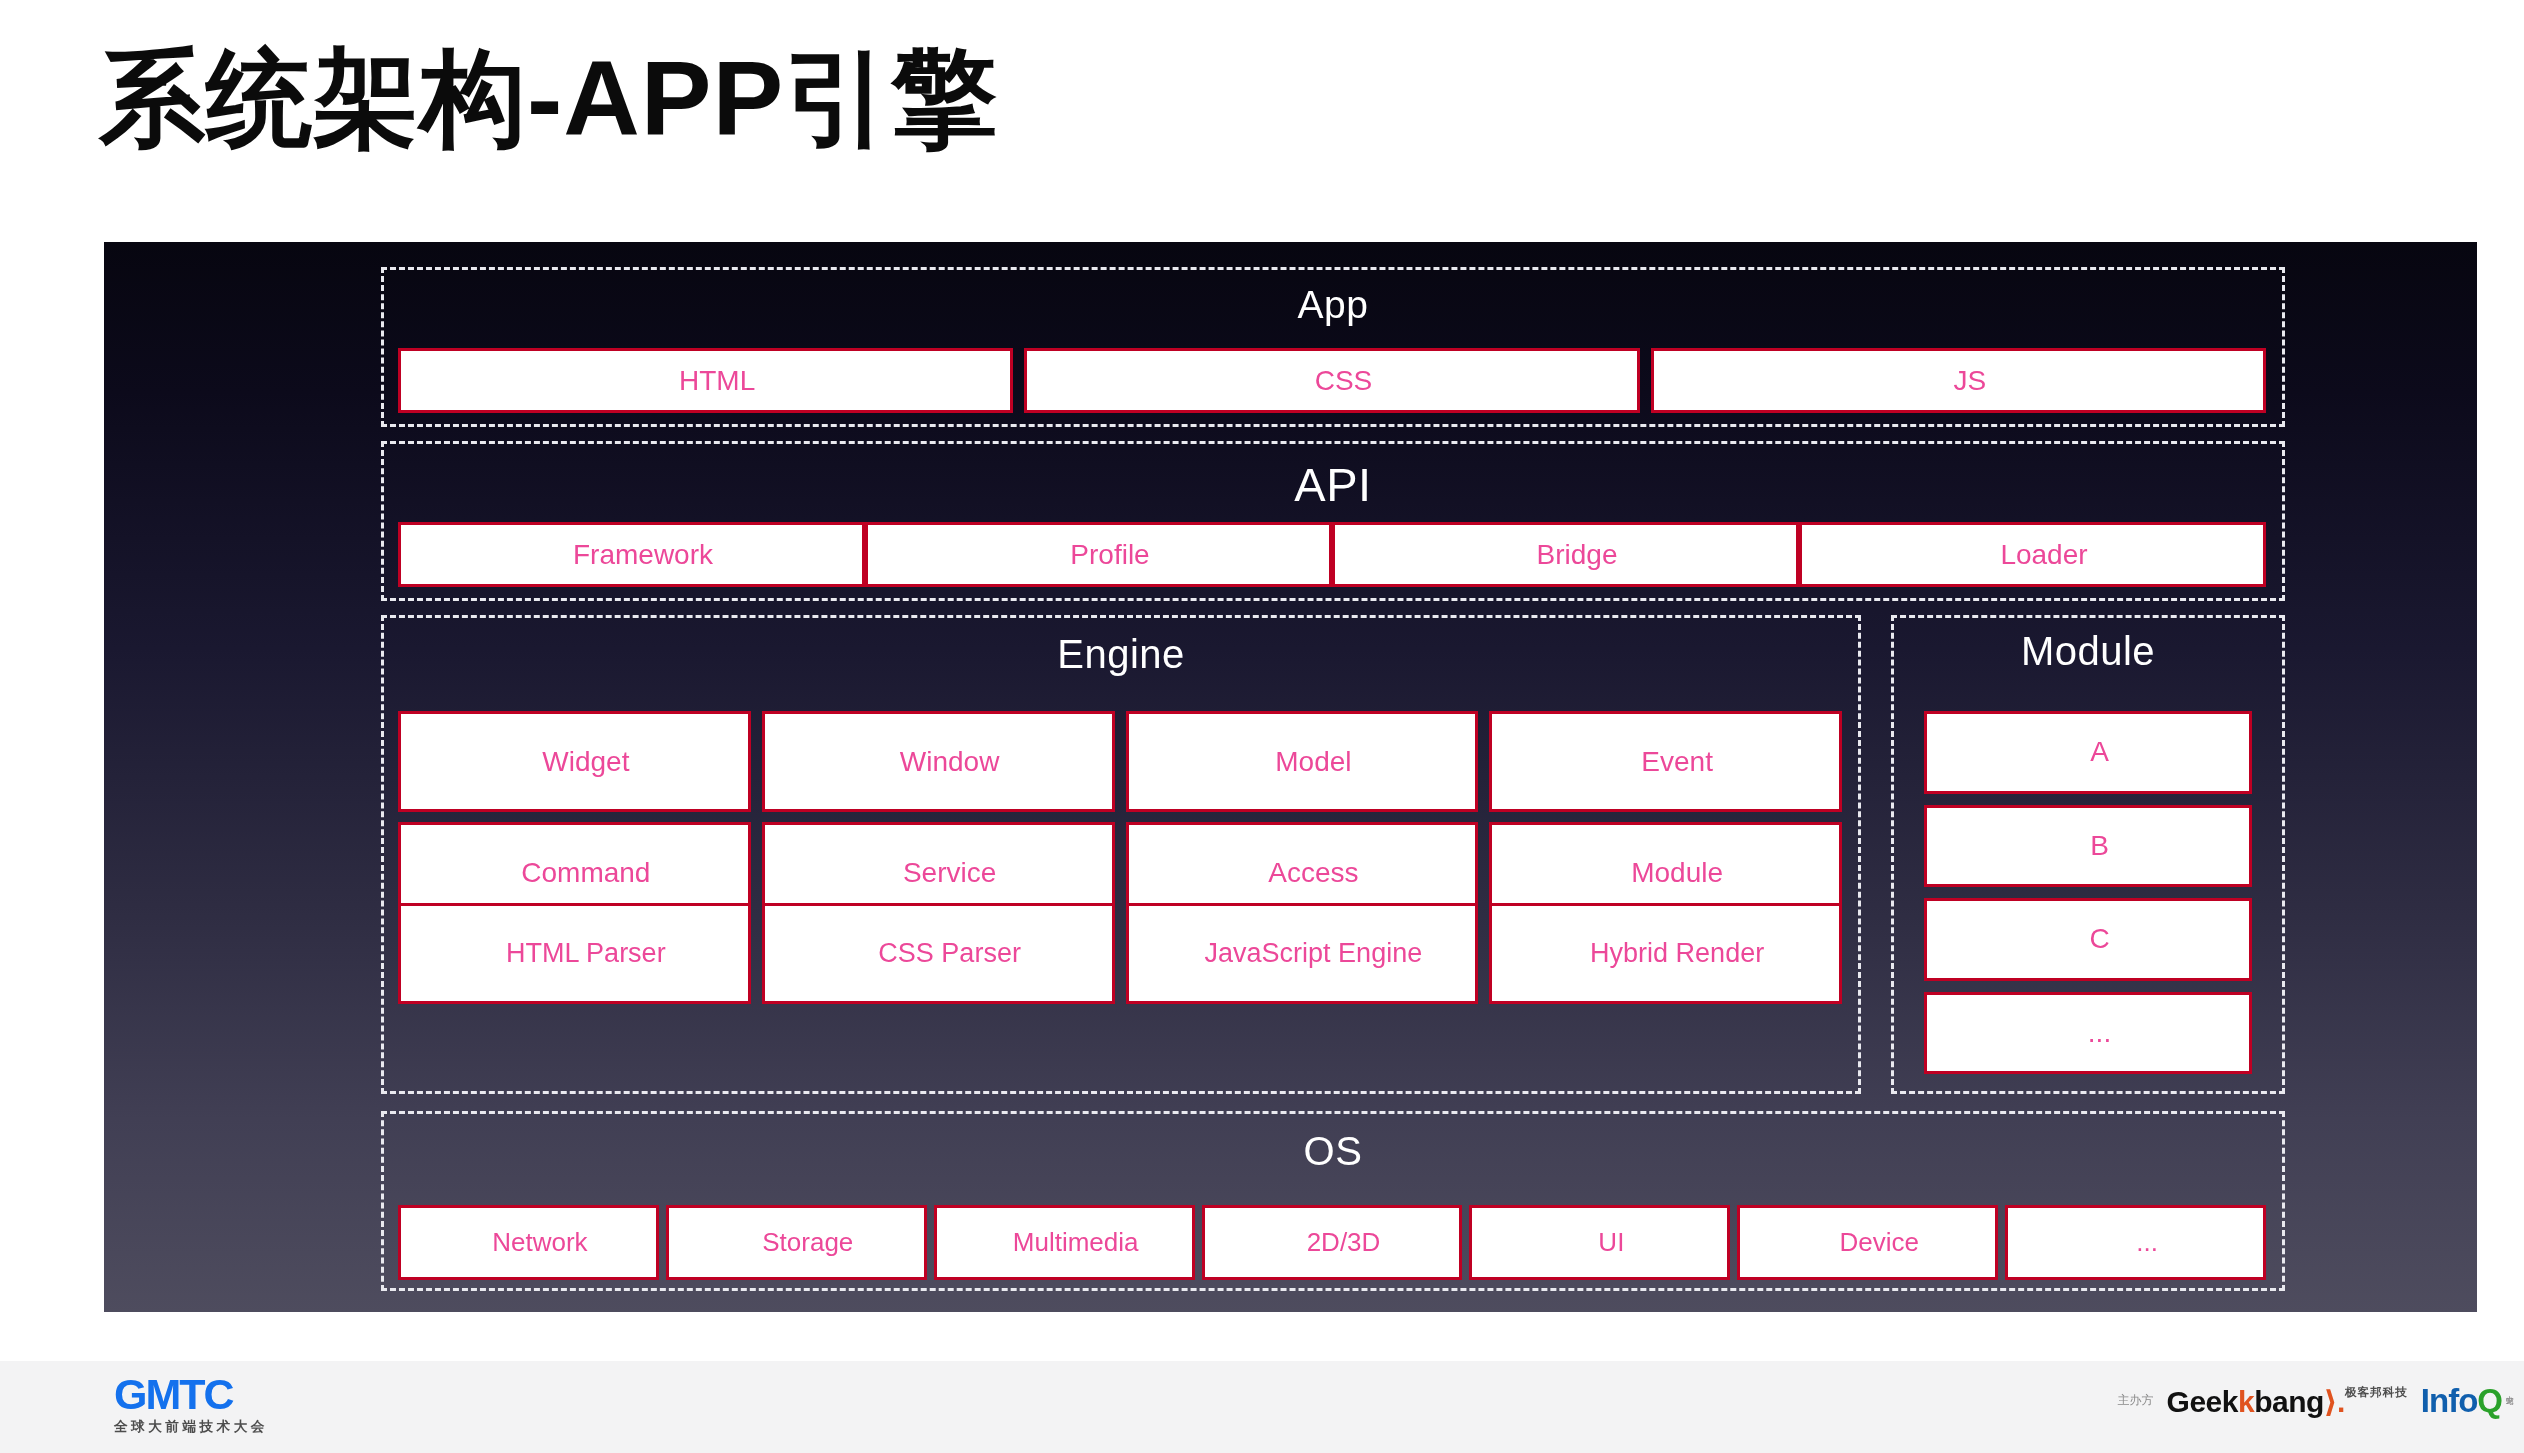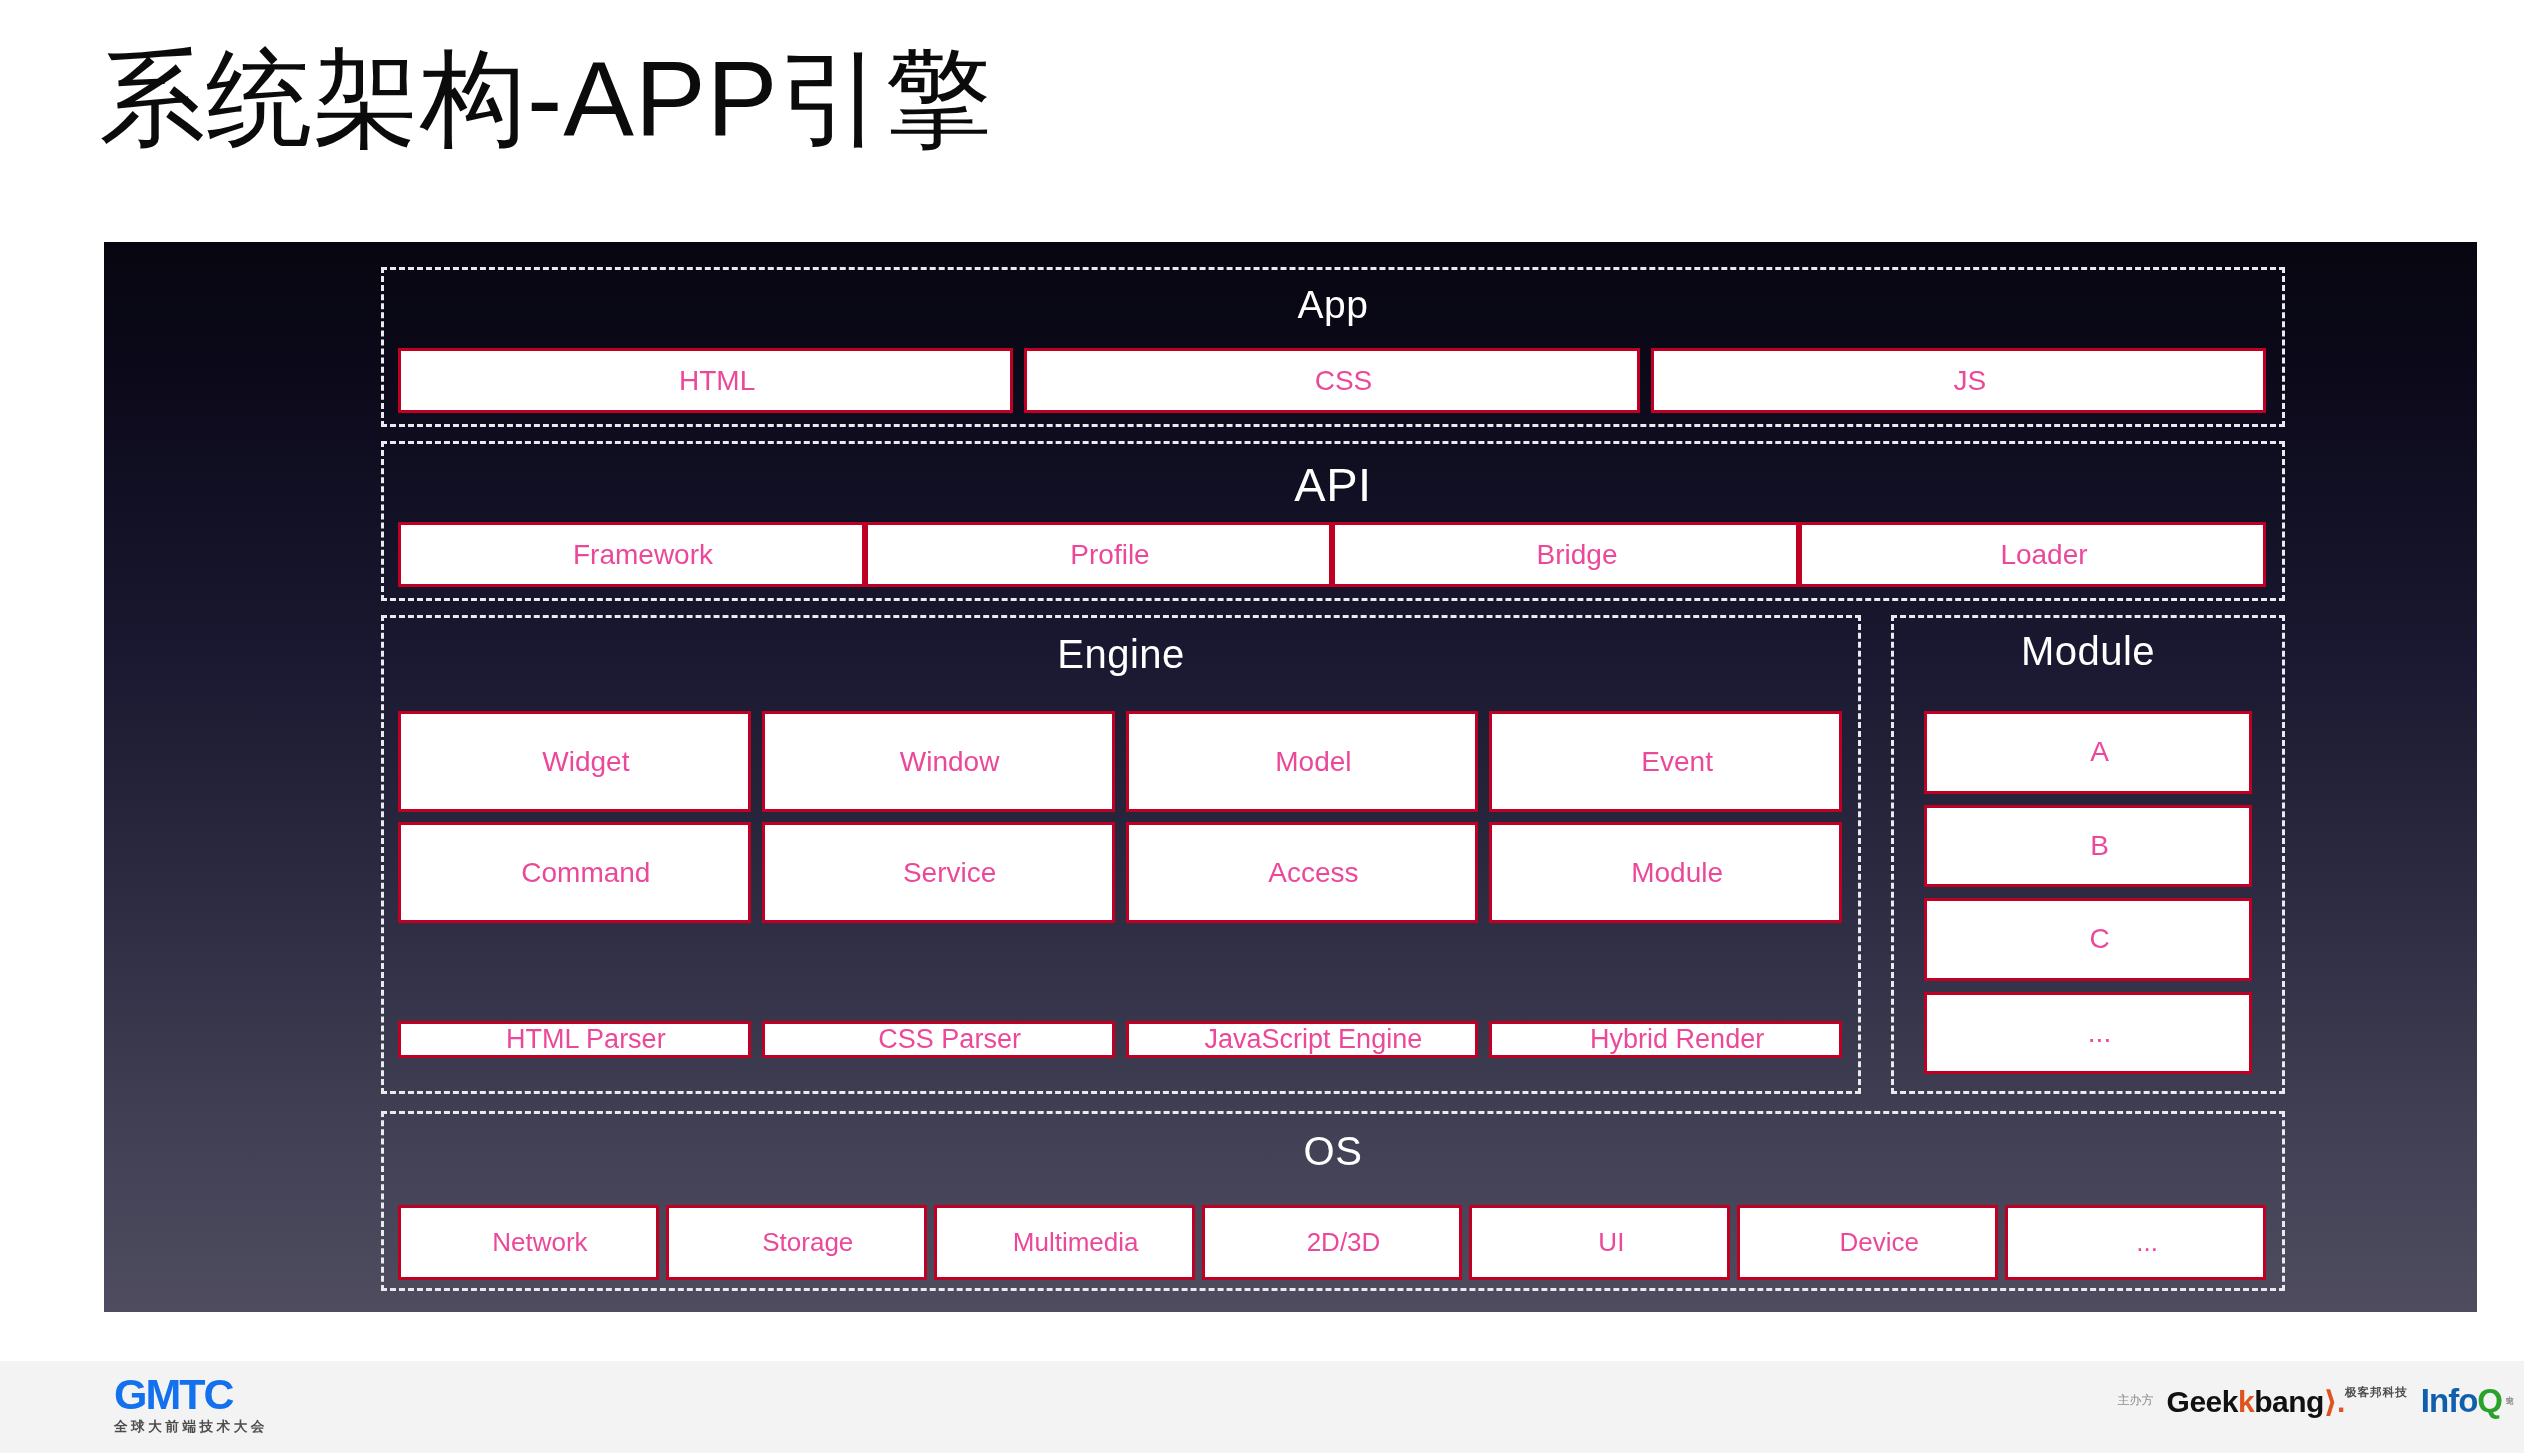--- a/index.html
+++ b/index.html
@@ -7,21 +7,21 @@
     width:2585px;height:1454px;
     background:#ffffff;
     font-family:"Liberation Sans","DejaVu Sans",sans-serif;
     overflow:hidden;position:relative;
   }
 
   
   #slide-title{
     position:absolute;left:99px;top:45px;
     font-size:106px;line-height:1;
-    color:#0b0b0b;font-weight:400;
+    color:#0b0b0b;font-weight:700;
     letter-spacing:1px;white-space:nowrap;
   }
 
   
   #diagram{
     position:absolute;left:104px;top:242px;
     width:2373px;height:1070px;
     background:linear-gradient(180deg,#070610 0%,#0c0a1b 14%,#1a1830 38%,#2e2c42 62%,#413f54 82%,#4e4c5e 100%);
     box-sizing:border-box;
   }
@@ -72,21 +72,21 @@
   #group-api .group-title{top:13px;font-size:47px;}
   #row-api{left:17px;top:255px;width:1868px;height:65px;}
   #row-api .cell{flex:1;}
 
   
   #group-engine{left:0;top:348px;width:1480px;height:479px;}
   #group-engine .group-title{top:14px;font-size:40px;}
   .engine-row{left:17px;width:1444px;height:101px;gap:11px;}
   #row-engine-1{top:444px;}
   #row-engine-2{top:555px;}
-  #row-engine-3{top:690px;align-items:flex-end;}
+  #row-engine-3{top:636px;}
   .engine-row .cell{flex:1;}
 
   
   #group-module{left:1510px;top:348px;width:394px;height:479px;}
   #group-module .group-title{top:11px;font-size:40px;}
   #col-module{
     position:absolute;left:1543px;top:444px;
     width:328px;height:363px;
     display:flex;flex-direction:column;gap:11px;
   }

